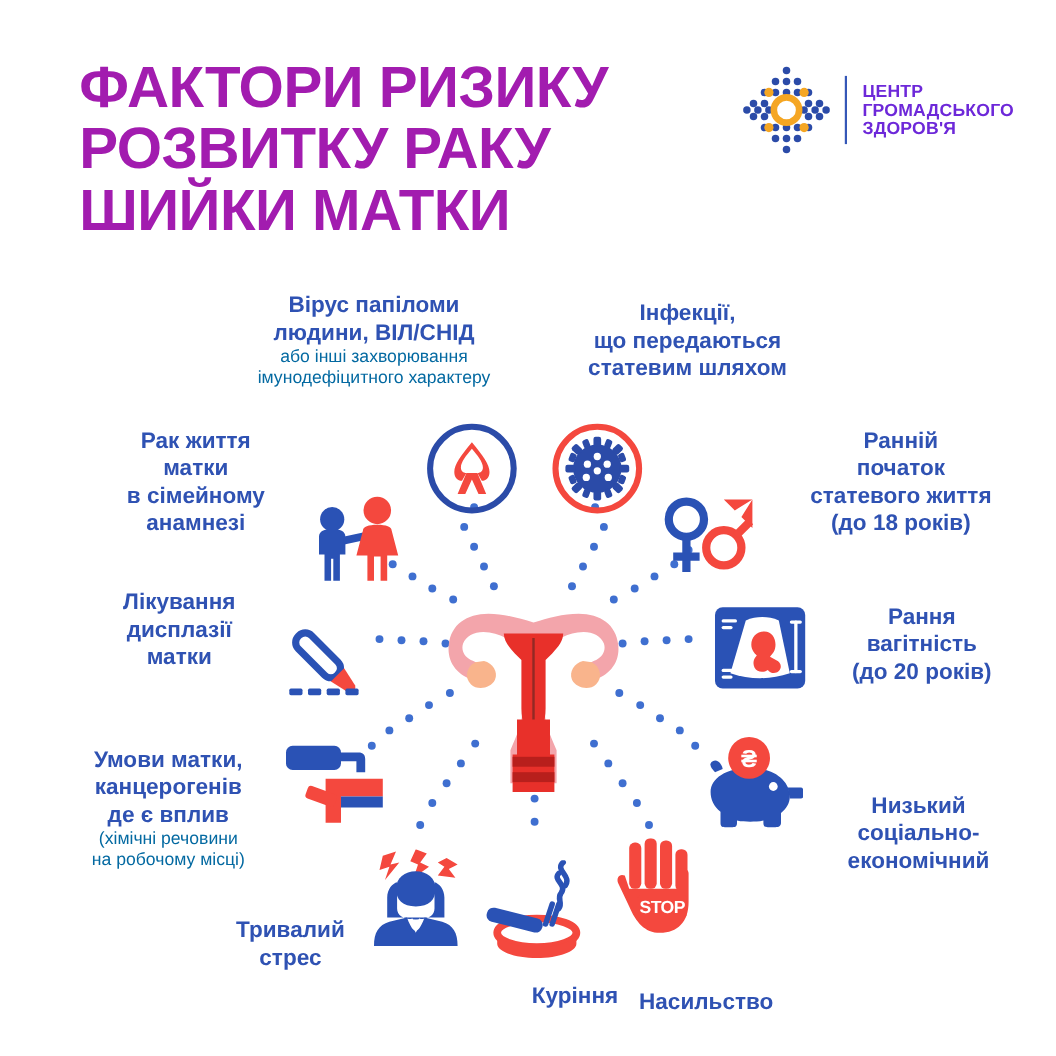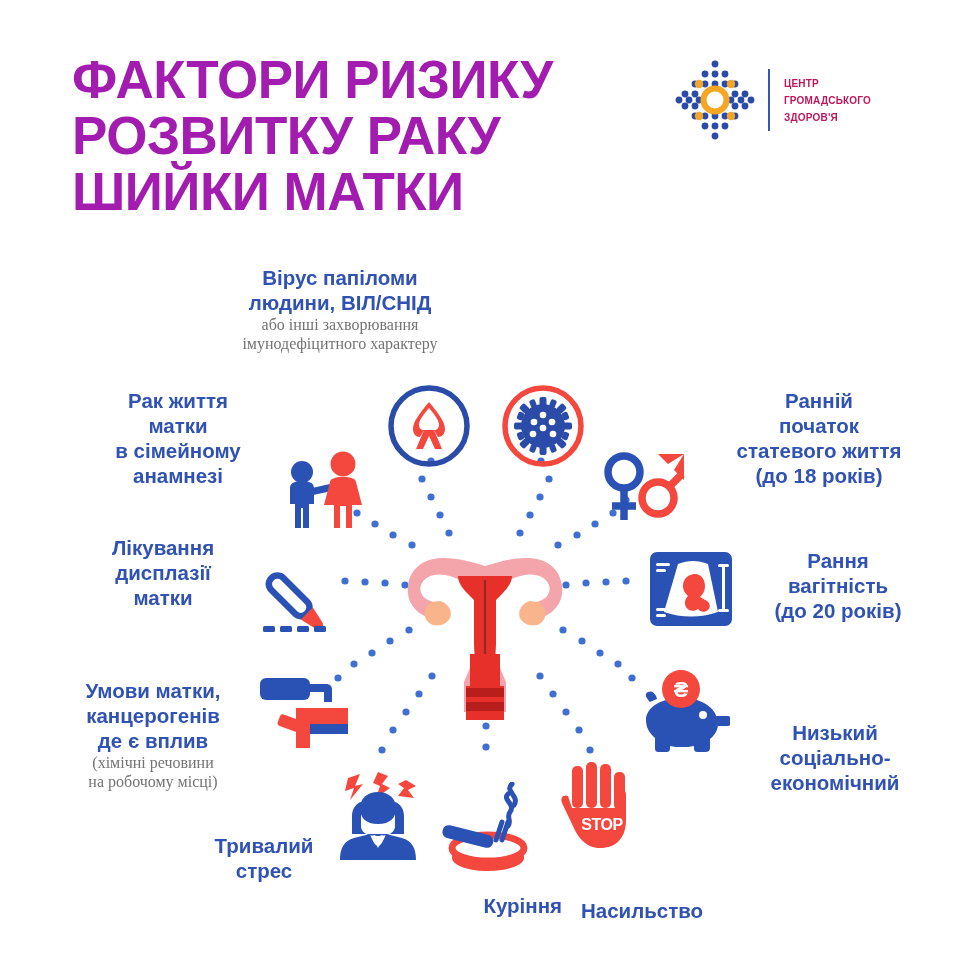--- a/index.html
+++ b/index.html
@@ -19,25 +19,25 @@
     color:#a21caf;
     font-size:53px;line-height:56px;
     font-weight:bold;letter-spacing:-0.5px;
     text-transform:uppercase;
   }
   .title div{white-space:nowrap;}
 
   .logo{position:absolute;left:672px;top:56px;width:240px;height:88px;display:flex;align-items:center;}
   .logo-mark{width:86px;height:86px;flex:0 0 86px;position:relative;}
   .logo-divider{width:2px;height:62px;background:#3557b7;margin:0 14px 0 10px;flex:0 0 2px;}
-  .logo-text{color:#be185d;font-size:10px;line-height:17px;font-weight:bold;letter-spacing:0.2px;text-transform:uppercase;}
+  .logo-text{color:#6d28d9;font-size:16px;line-height:17px;font-weight:bold;letter-spacing:0.2px;text-transform:uppercase;}
 
   
   .lbl{position:absolute;color:#2f52b3;font-weight:bold;font-size:20.5px;line-height:25px;}
-  .lbl .sub{font-weight:normal;font-size:16px;line-height:19px;color:#737373;font-family:Liberation Serif, serif;}
+  .lbl .sub{font-weight:normal;font-size:16px;line-height:19px;color:#0369a1;}
   .ta-c{text-align:center;}
 
   
   .ico{position:absolute;}
 
   
   .dots{position:absolute;left:0;top:0;width:960px;height:960px;pointer-events:none;}
 </style>
 </head>
 <body>
@@ -173,20 +173,25 @@
     </g>
   </svg>
 
   <div class="lbl ta-c" style="left:190px;top:265px;width:300px;">
     <div>Вірус папіломи</div>
     <div>людини, ВІЛ/СНІД</div>
     <div class="sub">або інші захворювання</div>
     <div class="sub">імунодефіцитного характеру</div>
   </div>
 
+  <div class="lbl ta-c" style="left:500px;top:272px;width:250px;">
+    <div>Інфекції,</div>
+    <div>що передаються</div>
+    <div>статевим шляхом</div>
+  </div>
 
   <div class="lbl ta-c" style="left:78px;top:388px;width:200px;">
     <div>Рак життя</div>
     <div>матки</div>
     <div>в сімейному</div>
     <div>анамнезі</div>
   </div>
 
   <div class="lbl ta-c" style="left:710px;top:388px;width:218px;">
     <div>Ранній</div>

